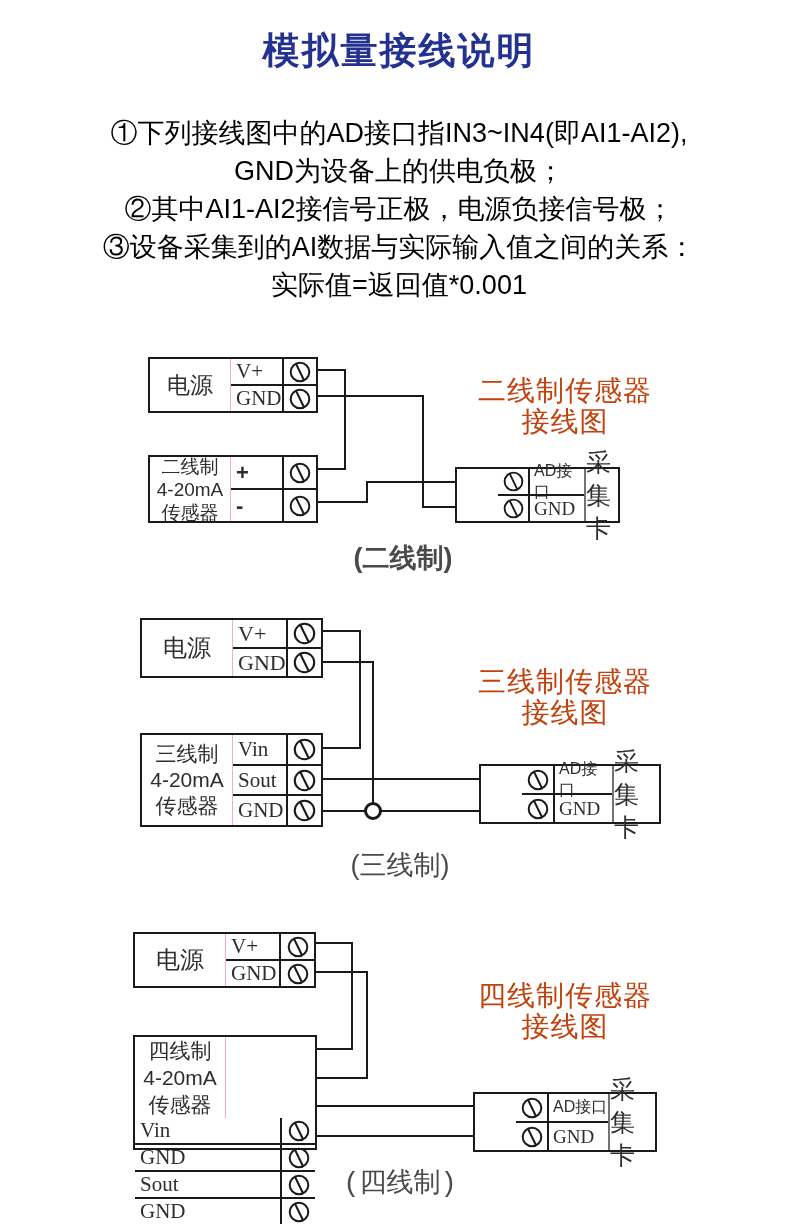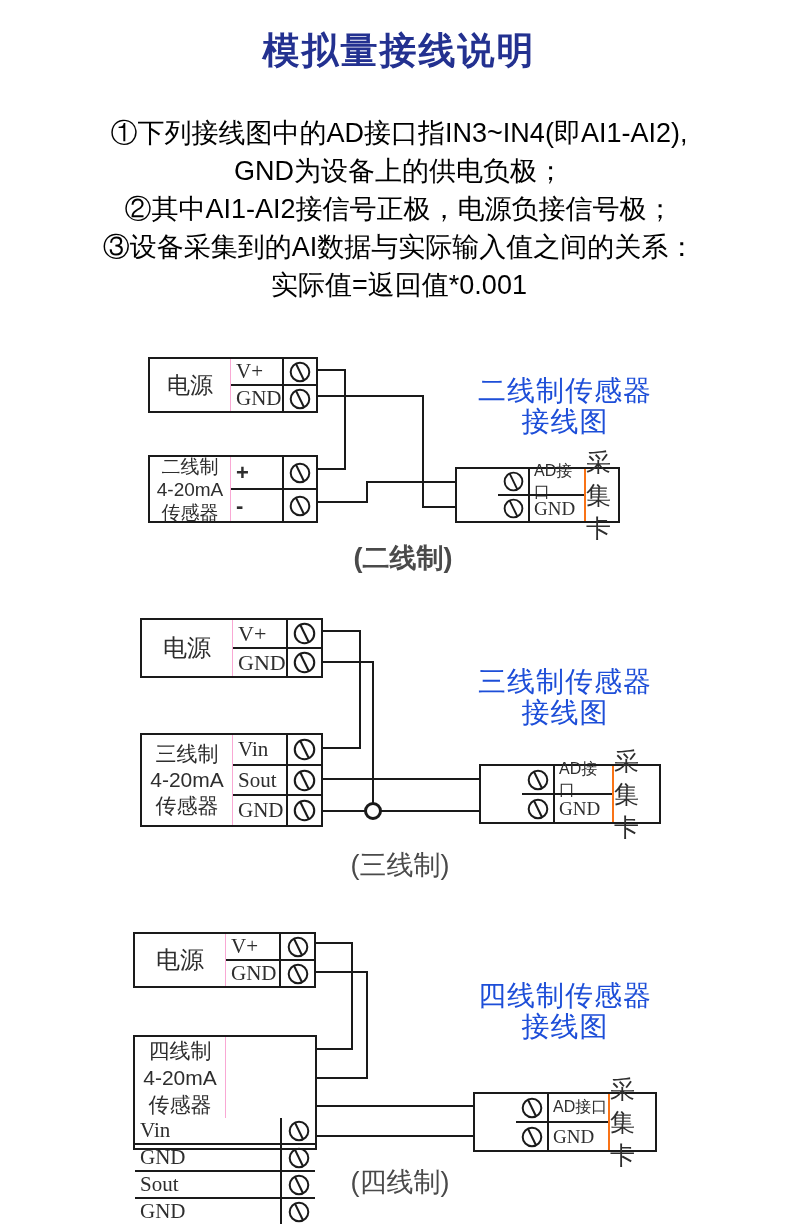--- a/index.html
+++ b/index.html
@@ -34,31 +34,31 @@
   .serif { font-family:"Liberation Serif", serif; }
   .screw { display:flex; align-items:center; justify-content:center; }
   .screw svg { display:block; }
   
   .cardbox .card-rows { display:flex; flex-direction:column;padding-left:41px; }
   .card-row { flex:1; display:flex; min-height:0; }
   .card-row + .card-row { border-top:2px solid #1a1a1a; }
   .card-row .screw { border-right:2px solid #1a1a1a; }
   .card-name { flex:1; display:flex; align-items:center; padding-left:4px; color:#2e2e2e; }
   .card-label {
-    flex:1; border-left:2px solid #f97316; display:flex; align-items:center;
+    flex:1; border-left:2px solid #737373; display:flex; align-items:center;
     justify-content:center; font-size:25px; color:#2e2e2e;
   }
   
   .wire { position:absolute; background:#1a1a1a; }
   .junction {
     position:absolute; box-sizing:border-box; width:18px; height:18px;
     border:3px solid #1a1a1a; border-radius:50%; background:#fff;
   }
   
-  .diag-title { position:absolute; width:270px; text-align:center; color:#1d4ed8;
+  .diag-title { position:absolute; width:270px; text-align:center; color:#c2410c;
     font-size:28px; line-height:31px; letter-spacing:1px; white-space:nowrap; }
   .diag-caption { position:absolute; width:200px; text-align:center; color:#4a4a4a;
     font-size:27px; }
   .sensor-label-line { line-height:23px; }
 </style>
 </head>
 <body>
 
 <div id="page">
 
@@ -355,21 +355,21 @@
         <div class="card-name serif" style="font-size:19px;">GND</div>
       </div>
     </div>
     <div class="card-label">采集卡</div>
   </div>
 
   <div class="diag-title" style="left:430px;top:980px;">
     <div>四线制传感器</div>
     <div>接线图</div>
   </div>
-  <div class="diag-caption" style="left:300px;top:1164px;">(四线制)</div>
+  <div class="diag-caption" style="left:300px;top:1164px;font-family:Liberation Mono, monospace;">(四线制)</div>
 
   <div class="wire" style="left:314px;top:942px;width:39px;height:2px;"></div>
   <div class="wire" style="left:351px;top:942px;width:2px;height:108px;"></div>
   <div class="wire" style="left:315px;top:1048px;width:38px;height:2px;"></div>
   <div class="wire" style="left:314px;top:971px;width:54px;height:2px;"></div>
   <div class="wire" style="left:366px;top:971px;width:2px;height:108px;"></div>
   <div class="wire" style="left:315px;top:1077px;width:53px;height:2px;"></div>
   <div class="wire" style="left:315px;top:1105px;width:158px;height:2px;"></div>
   <div class="wire" style="left:315px;top:1135px;width:158px;height:2px;"></div>
 

